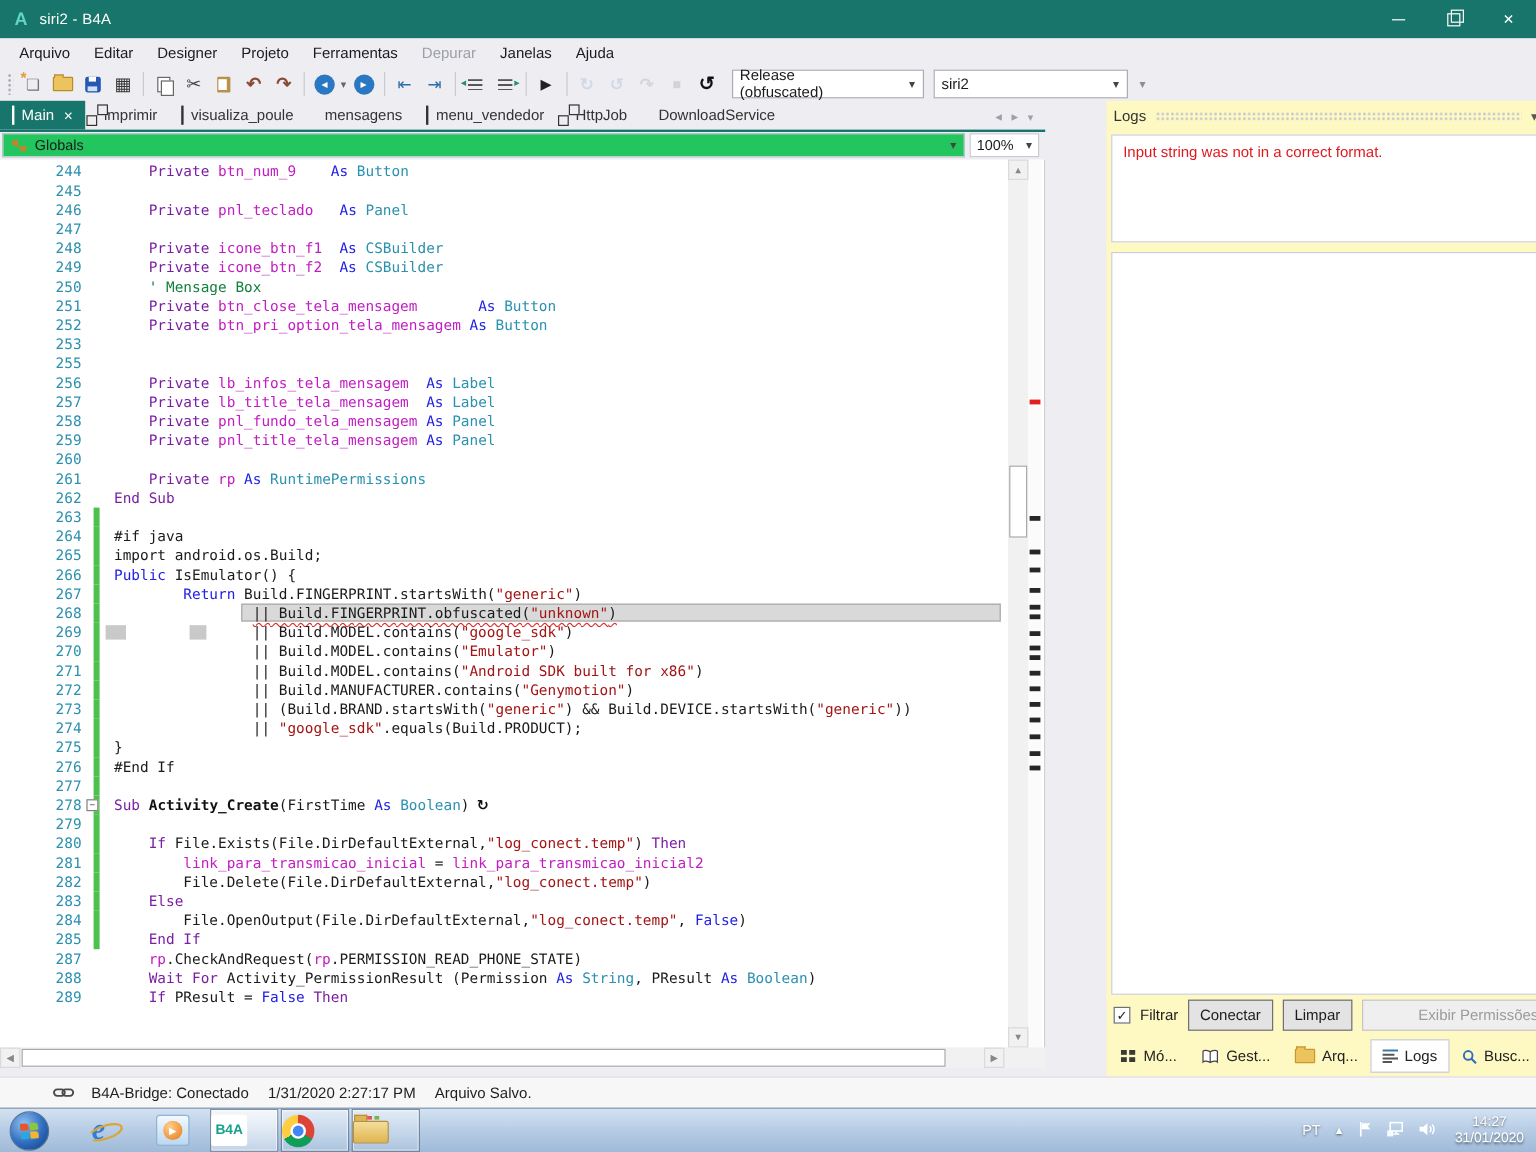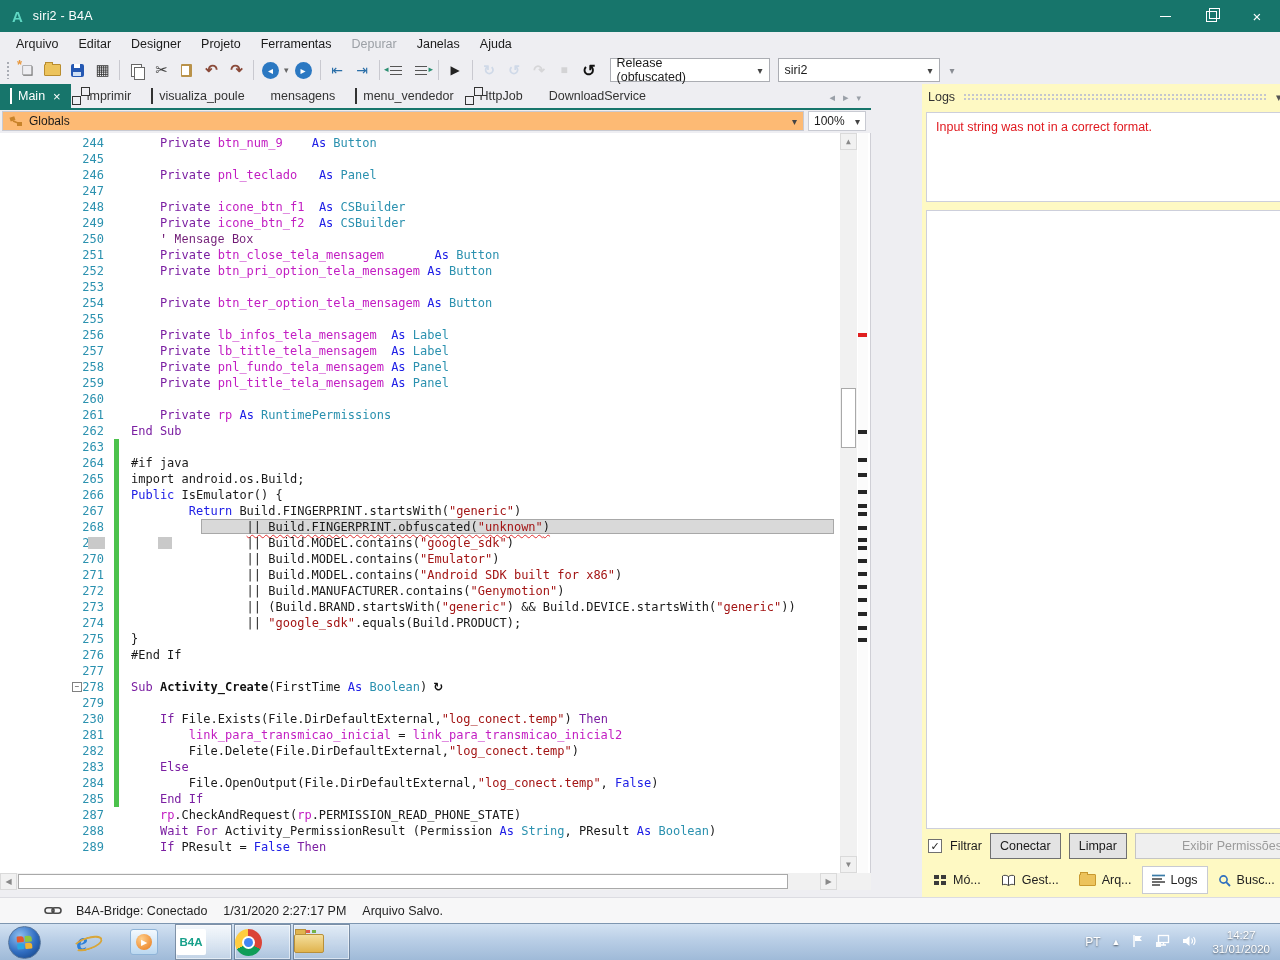--- a/index.html
+++ b/index.html
@@ -70,37 +70,37 @@
                 linear-gradient(currentColor,currentColor) 4px 0/1px 100% no-repeat;}
   .tico-layout{width:12px;height:12px;position:relative;}
   .tico-layout::before{content:"";position:absolute;right:0;top:0;width:7px;height:7px;border:1.5px solid currentColor;}
   .tico-layout::after{content:"";position:absolute;left:0;bottom:0;width:7px;height:7px;border:1.5px solid currentColor;background:#EEEEF2;}
   .tico-list{width:13px;height:10px;
      background:repeating-linear-gradient(to bottom,#555 0 1.5px,transparent 1.5px 4.5px);}
   .tico-bolt{width:9px;height:13px;background:#EBB33C;
      clip-path:polygon(55% 0,15% 55%,42% 55%,28% 100%,88% 38%,52% 38%,82% 0);}
   
   .navbar{position:absolute;left:0;top:110px;width:871px;height:23px;background:#EEEEF2;}
-  .nav-box{position:absolute;left:2px;top:1px;width:802px;height:20px;background:#fdba74;border:1px solid #C8CAD2;
+  .nav-box{position:absolute;left:2px;top:1px;width:802px;height:20px;background:#22c55e;border:1px solid #C8CAD2;
            box-sizing:border-box;display:flex;align-items:center;font-size:12px;color:#1b1b1b;padding:0 6px;gap:6px;}
   .nav-box .arrow{margin-left:auto;font-size:10px;color:#444;}
   .zoom-box{position:absolute;left:808px;top:1px;width:58px;height:20px;background:#fff;border:1px solid #C8CAD2;
             box-sizing:border-box;display:flex;align-items:center;font-size:12px;color:#1b1b1b;padding:0 5px;}
   .zoom-box .arrow{margin-left:auto;font-size:10px;color:#444;}
   
   .editor{position:absolute;left:0;top:133px;width:871px;height:740px;background:#fff;
           font-family:"DejaVu Sans Mono","Liberation Mono",monospace;font-size:12px;}
   .code{position:absolute;left:0;top:2px;right:31px;}
   .crow{position:relative;height:16px;display:flex;line-height:16px;white-space:pre;}
-  .ln{flex:0 0 78px;box-sizing:border-box;text-align:right;padding-right:10px;color:#2B91AF;margin-left:36px;}
+  .ln{flex:0 0 78px;box-sizing:border-box;text-align:right;padding-right:10px;color:#2B91AF;}
   .gb{flex:0 0 5px;}
   .crow.green .gb{background:#4CC24C;}
   .ct{padding-left:12px;position:relative;z-index:2;}
   .sg-p{color:#1A1A1A;} .sg-k{color:#7B1FA2;} .sg-b{color:#2020E6;text-align:right;} .sg-t{color:#2B91AF;}
-  .sg-g{color:#C21DC2;} .sg-s{color:#A31515;} .sg-c{color:#701a75;font-family:Liberation Mono, monospace;} .sg-f{color:#111;font-weight:bold;}
+  .sg-g{color:#C21DC2;} .sg-s{color:#A31515;} .sg-c{color:#15803d;} .sg-f{color:#111;font-weight:bold;}
   .hlband{position:absolute;left:201px;right:6px;top:0;height:15px;background:#D9D9D9;border:1px solid #A8A8A8;box-sizing:border-box;z-index:1;}
   .wavy{text-decoration:underline wavy #E03030 1px;text-underline-offset:3px;}
   .art{position:absolute;top:2px;height:12px;background:#C9C9C9;z-index:1;}
   .foldbox{position:absolute;left:72px;top:3px;width:10px;height:10px;border:1px solid #808080;background:#fff;
            box-sizing:border-box;font:8px/7px "Liberation Sans",sans-serif;text-align:center;color:#333;z-index:3;}
   .runico{font-family:"DejaVu Sans",sans-serif;font-weight:bold;margin-left:6px;color:#111;}
   
   .vscroll{position:absolute;right:14px;top:0;bottom:0;width:17px;background:#F1F1F1;}
   .vs-arrow{position:absolute;left:0;width:17px;height:17px;display:flex;align-items:center;justify-content:center;
             color:#888;font-size:8px;background:#F1F1F1;border:1px solid #DADADA;box-sizing:border-box;}
@@ -350,21 +350,20 @@
         <div class="crow"><span class="ln">244</span><span class="gb"></span><span class="ct"><span class="sg-p">    </span><span class="sg-k">Private</span><span class="sg-p"> </span><span class="sg-g">btn_num_9</span><span class="sg-p">    </span><span class="sg-b">As</span><span class="sg-p"> </span><span class="sg-t">Button</span></span></div>
         <div class="crow"><span class="ln">245</span><span class="gb"></span><span class="ct"></span></div>
         <div class="crow"><span class="ln">246</span><span class="gb"></span><span class="ct"><span class="sg-p">    </span><span class="sg-k">Private</span><span class="sg-p"> </span><span class="sg-g">pnl_teclado</span><span class="sg-p">   </span><span class="sg-b">As</span><span class="sg-p"> </span><span class="sg-t">Panel</span></span></div>
         <div class="crow"><span class="ln">247</span><span class="gb"></span><span class="ct"></span></div>
         <div class="crow"><span class="ln">248</span><span class="gb"></span><span class="ct"><span class="sg-p">    </span><span class="sg-k">Private</span><span class="sg-p"> </span><span class="sg-g">icone_btn_f1</span><span class="sg-p">  </span><span class="sg-b">As</span><span class="sg-p"> </span><span class="sg-t">CSBuilder</span></span></div>
         <div class="crow"><span class="ln">249</span><span class="gb"></span><span class="ct"><span class="sg-p">    </span><span class="sg-k">Private</span><span class="sg-p"> </span><span class="sg-g">icone_btn_f2</span><span class="sg-p">  </span><span class="sg-b">As</span><span class="sg-p"> </span><span class="sg-t">CSBuilder</span></span></div>
         <div class="crow"><span class="ln">250</span><span class="gb"></span><span class="ct"><span class="sg-p">    </span><span class="sg-c">' Mensage Box</span></span></div>
         <div class="crow"><span class="ln">251</span><span class="gb"></span><span class="ct"><span class="sg-p">    </span><span class="sg-k">Private</span><span class="sg-p"> </span><span class="sg-g">btn_close_tela_mensagem</span><span class="sg-p">       </span><span class="sg-b">As</span><span class="sg-p"> </span><span class="sg-t">Button</span></span></div>
         <div class="crow"><span class="ln">252</span><span class="gb"></span><span class="ct"><span class="sg-p">    </span><span class="sg-k">Private</span><span class="sg-p"> </span><span class="sg-g">btn_pri_option_tela_mensagem</span><span class="sg-p"> </span><span class="sg-b">As</span><span class="sg-p"> </span><span class="sg-t">Button</span></span></div>
         <div class="crow"><span class="ln">253</span><span class="gb"></span></div>
-        <div class="crow"><span class="ln">254</span><span class="gb"></span><span class="ct"><span class="sg-p">    </span><span class="sg-k">Private</span><span class="sg-p"> </span><span class="sg-g">btn_ter_option_tela_mensagem</span><span class="sg-p"> </span><span class="sg-b">As</span><span class="sg-p"> </span><span class="sg-t">Button</span></span></div>
         <div class="crow"><span class="ln">255</span><span class="gb"></span><span class="ct"></span></div>
         <div class="crow"><span class="ln">256</span><span class="gb"></span><span class="ct"><span class="sg-p">    </span><span class="sg-k">Private</span><span class="sg-p"> </span><span class="sg-g">lb_infos_tela_mensagem</span><span class="sg-p">  </span><span class="sg-b">As</span><span class="sg-p"> </span><span class="sg-t">Label</span></span></div>
         <div class="crow"><span class="ln">257</span><span class="gb"></span><span class="ct"><span class="sg-p">    </span><span class="sg-k">Private</span><span class="sg-p"> </span><span class="sg-g">lb_title_tela_mensagem</span><span class="sg-p">  </span><span class="sg-b">As</span><span class="sg-p"> </span><span class="sg-t">Label</span></span></div>
         <div class="crow"><span class="ln">258</span><span class="gb"></span><span class="ct"><span class="sg-p">    </span><span class="sg-k">Private</span><span class="sg-p"> </span><span class="sg-g">pnl_fundo_tela_mensagem</span><span class="sg-p"> </span><span class="sg-b">As</span><span class="sg-p"> </span><span class="sg-t">Panel</span></span></div>
         <div class="crow"><span class="ln">259</span><span class="gb"></span><span class="ct"><span class="sg-p">    </span><span class="sg-k">Private</span><span class="sg-p"> </span><span class="sg-g">pnl_title_tela_mensagem</span><span class="sg-p"> </span><span class="sg-b">As</span><span class="sg-p"> </span><span class="sg-t">Panel</span></span></div>
         <div class="crow"><span class="ln">260</span><span class="gb"></span><span class="ct"></span></div>
         <div class="crow"><span class="ln">261</span><span class="gb"></span><span class="ct"><span class="sg-p">    </span><span class="sg-k">Private</span><span class="sg-p"> </span><span class="sg-g">rp</span><span class="sg-p"> </span><span class="sg-b">As</span><span class="sg-p"> </span><span class="sg-t">RuntimePermissions</span></span></div>
         <div class="crow"><span class="ln">262</span><span class="gb"></span><span class="ct"><span class="sg-k">End Sub</span></span></div>
         <div class="crow green"><span class="ln">263</span><span class="gb"></span><span class="ct"></span></div>
         <div class="crow green"><span class="ln">264</span><span class="gb"></span><span class="ct"><span class="sg-p">#if java</span></span></div>
@@ -376,21 +375,21 @@
         <div class="crow green"><span class="ln">270</span><span class="gb"></span><span class="ct"><span class="sg-p">                || Build.MODEL.contains(</span><span class="sg-s">"Emulator"</span><span class="sg-p">)</span></span></div>
         <div class="crow green"><span class="ln">271</span><span class="gb"></span><span class="ct"><span class="sg-p">                || Build.MODEL.contains(</span><span class="sg-s">"Android SDK built for x86"</span><span class="sg-p">)</span></span></div>
         <div class="crow green"><span class="ln">272</span><span class="gb"></span><span class="ct"><span class="sg-p">                || Build.MANUFACTURER.contains(</span><span class="sg-s">"Genymotion"</span><span class="sg-p">)</span></span></div>
         <div class="crow green"><span class="ln">273</span><span class="gb"></span><span class="ct"><span class="sg-p">                || (Build.BRAND.startsWith(</span><span class="sg-s">"generic"</span><span class="sg-p">) &amp;&amp; Build.DEVICE.startsWith(</span><span class="sg-s">"generic"</span><span class="sg-p">))</span></span></div>
         <div class="crow green"><span class="ln">274</span><span class="gb"></span><span class="ct"><span class="sg-p">                || </span><span class="sg-s">"google_sdk"</span><span class="sg-p">.equals(Build.PRODUCT);</span></span></div>
         <div class="crow green"><span class="ln">275</span><span class="gb"></span><span class="ct"><span class="sg-p">}</span></span></div>
         <div class="crow green"><span class="ln">276</span><span class="gb"></span><span class="ct"><span class="sg-p">#End If</span></span></div>
         <div class="crow green"><span class="ln">277</span><span class="gb"></span><span class="ct"></span></div>
         <div class="crow green"><span class="ln">278</span><span class="gb"></span><div class="foldbox">−</div><span class="ct"><span class="sg-k">Sub</span><span class="sg-p"> </span><span class="sg-f">Activity_Create</span><span class="sg-p">(FirstTime </span><span class="sg-b">As</span><span class="sg-p"> </span><span class="sg-t">Boolean</span><span class="sg-p">)</span><span class="runico">↻</span></span></div>
         <div class="crow green"><span class="ln">279</span><span class="gb"></span><span class="ct"></span></div>
-        <div class="crow green"><span class="ln">230</span><span class="gb"></span><span class="ct"><span class="sg-p">    </span><span class="sg-k">If</span><span class="sg-p"> File.Exists(File.DirDefaultExternal,</span><span class="sg-s">"log_conect.temp"</span><span class="sg-p">) </span><span class="sg-k">Then</span></span></div>
+        <div class="crow green"><span class="ln">280</span><span class="gb"></span><span class="ct"><span class="sg-p">    </span><span class="sg-k">If</span><span class="sg-p"> File.Exists(File.DirDefaultExternal,</span><span class="sg-s">"log_conect.temp"</span><span class="sg-p">) </span><span class="sg-k">Then</span></span></div>
         <div class="crow green"><span class="ln">281</span><span class="gb"></span><span class="ct"><span class="sg-p">        </span><span class="sg-g">link_para_transmicao_inicial</span><span class="sg-p"> = </span><span class="sg-g">link_para_transmicao_inicial2</span></span></div>
         <div class="crow green"><span class="ln">282</span><span class="gb"></span><span class="ct"><span class="sg-p">        File.Delete(File.DirDefaultExternal,</span><span class="sg-s">"log_conect.temp"</span><span class="sg-p">)</span></span></div>
         <div class="crow green"><span class="ln">283</span><span class="gb"></span><span class="ct"><span class="sg-p">    </span><span class="sg-k">Else</span></span></div>
         <div class="crow green"><span class="ln">284</span><span class="gb"></span><span class="ct"><span class="sg-p">        File.OpenOutput(File.DirDefaultExternal,</span><span class="sg-s">"log_conect.temp"</span><span class="sg-p">, </span><span class="sg-b">False</span><span class="sg-p">)</span></span></div>
         <div class="crow green"><span class="ln">285</span><span class="gb"></span><span class="ct"><span class="sg-p">    </span><span class="sg-k">End If</span></span></div>
         <div class="crow"><span class="ln">287</span><span class="gb"></span><span class="ct"><span class="sg-p">    </span><span class="sg-g">rp</span><span class="sg-p">.CheckAndRequest(</span><span class="sg-g">rp</span><span class="sg-p">.PERMISSION_READ_PHONE_STATE)</span></span></div>
         <div class="crow"><span class="ln">288</span><span class="gb"></span><span class="ct"><span class="sg-p">    </span><span class="sg-k">Wait For</span><span class="sg-p"> Activity_PermissionResult (Permission </span><span class="sg-b">As</span><span class="sg-p"> </span><span class="sg-t">String</span><span class="sg-p">, PResult </span><span class="sg-b">As</span><span class="sg-p"> </span><span class="sg-t">Boolean</span><span class="sg-p">)</span></span></div>
         <div class="crow"><span class="ln">289</span><span class="gb"></span><span class="ct"><span class="sg-p">    </span><span class="sg-k">If</span><span class="sg-p"> PResult = </span><span class="sg-b">False</span><span class="sg-p"> </span><span class="sg-k">Then</span></span></div>
       </div>
     <div class="annot" id="annot">

